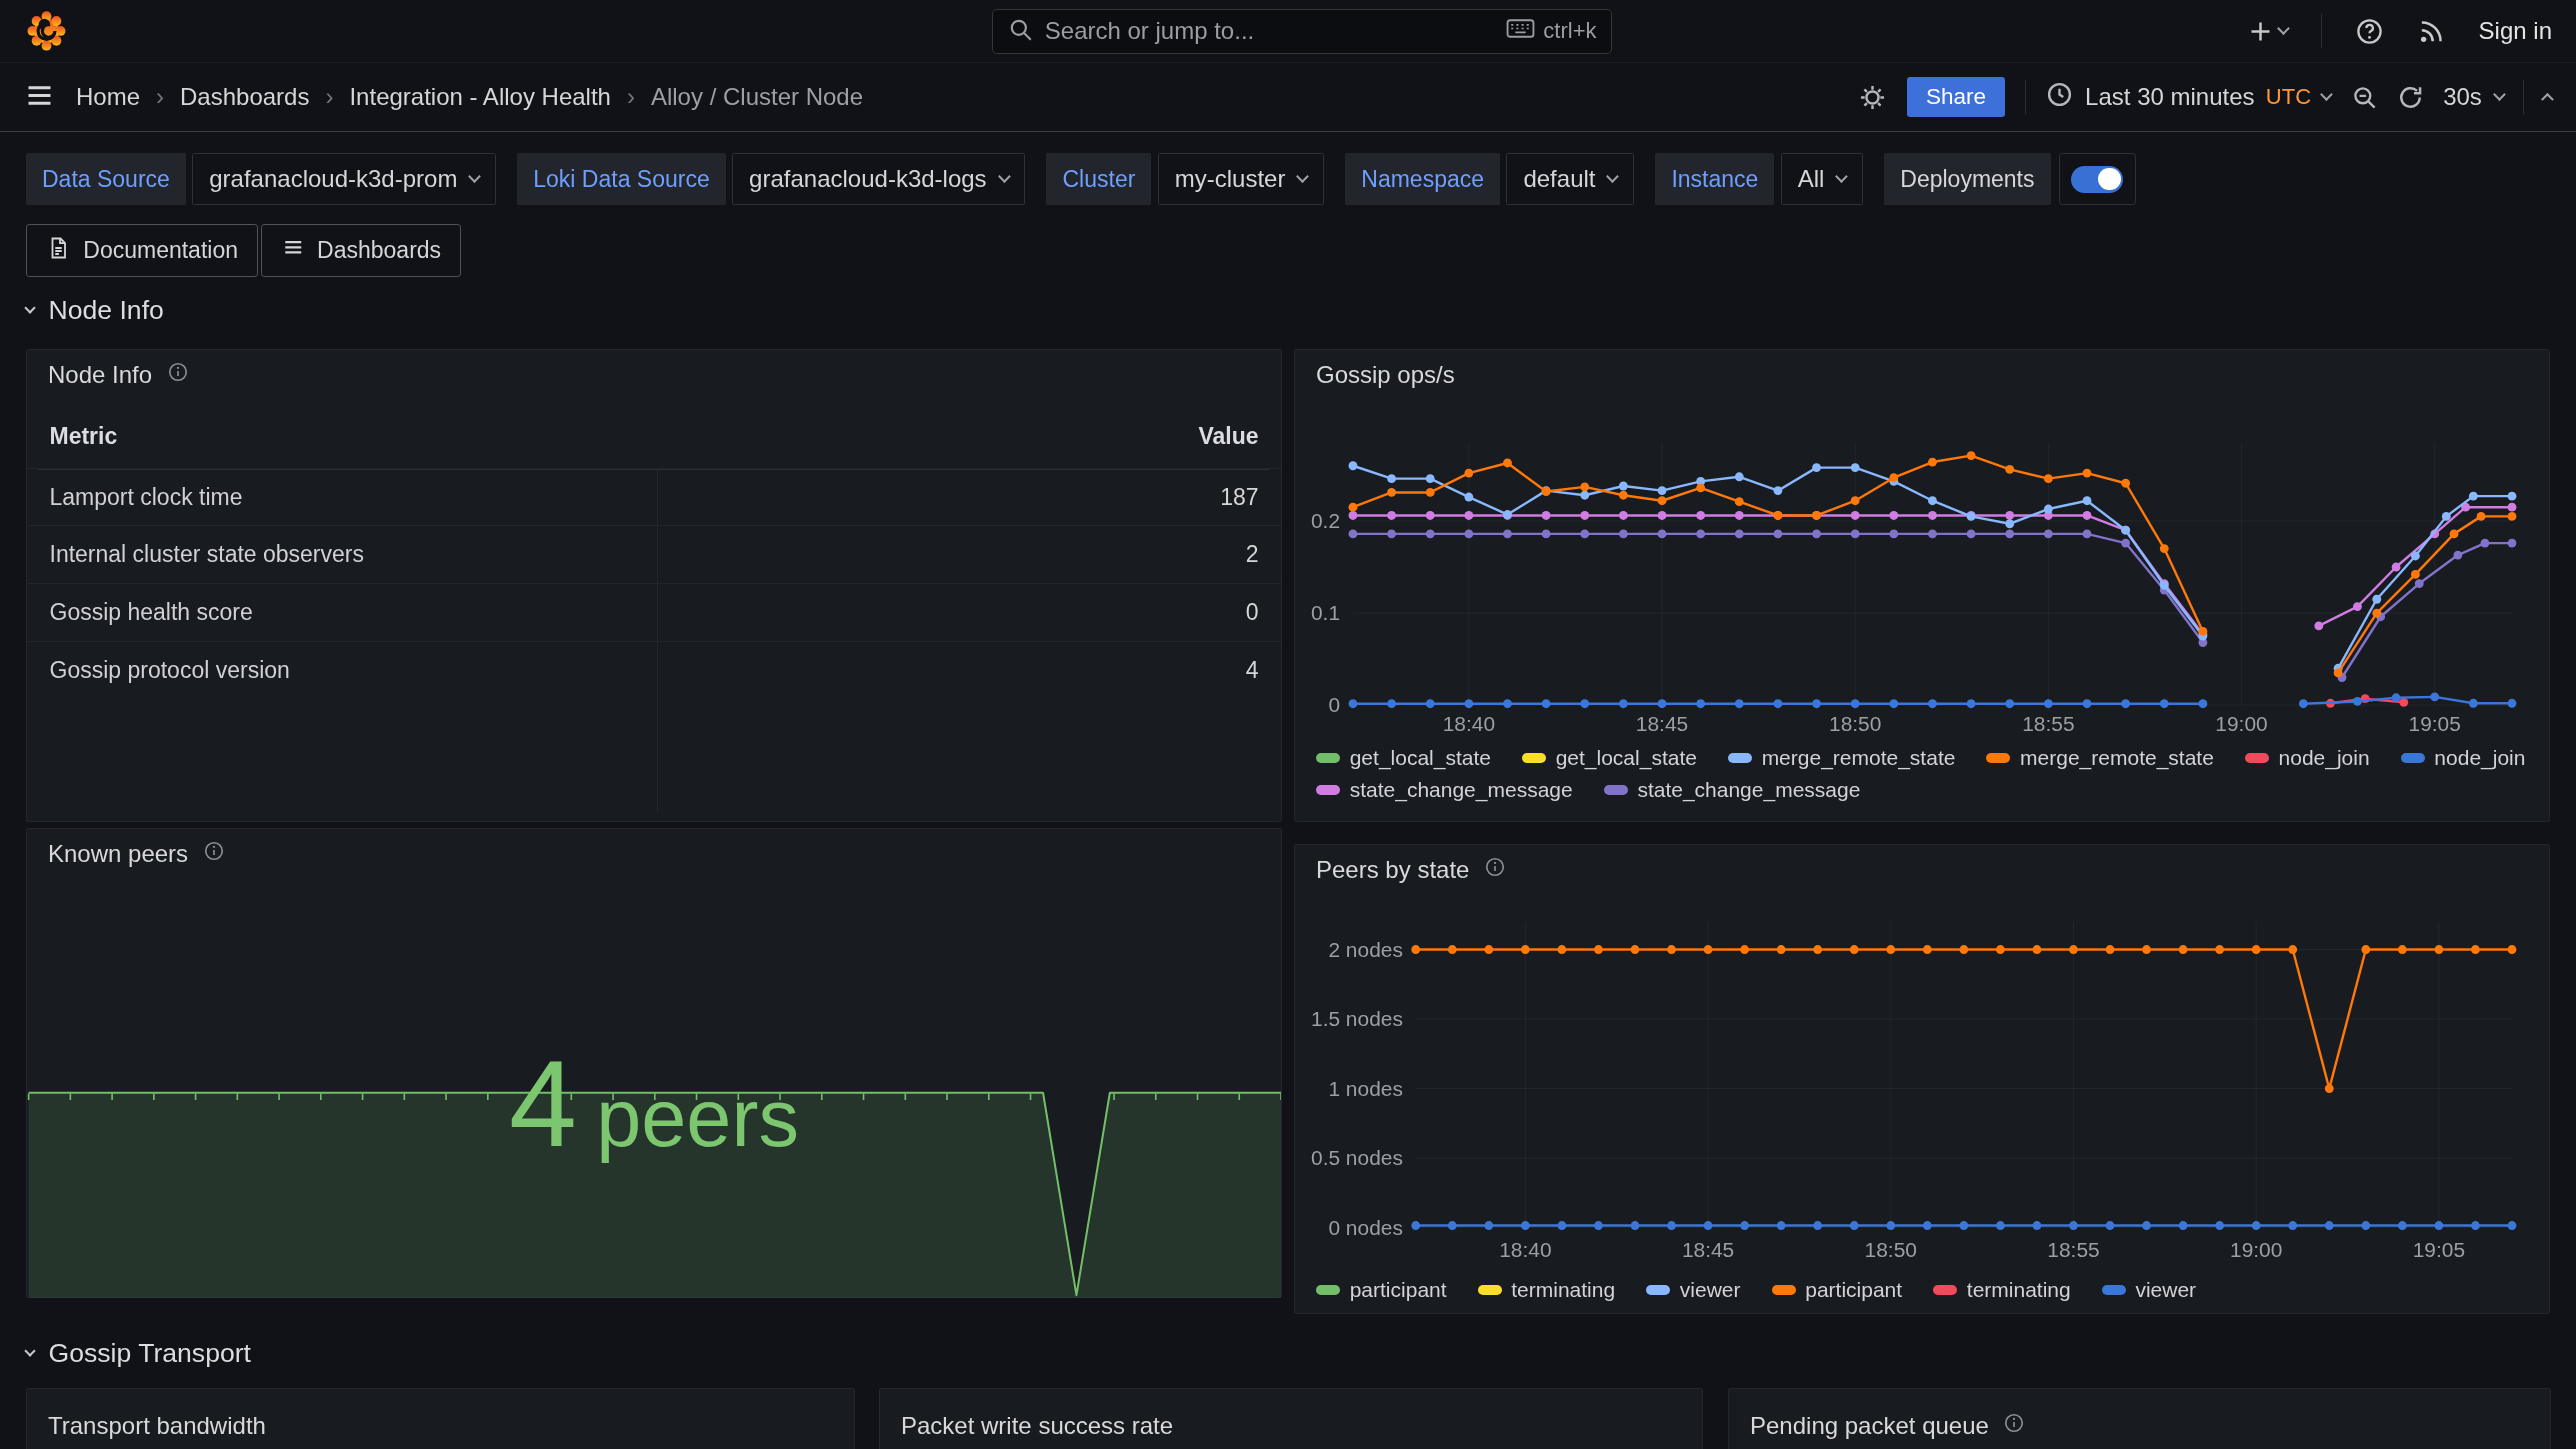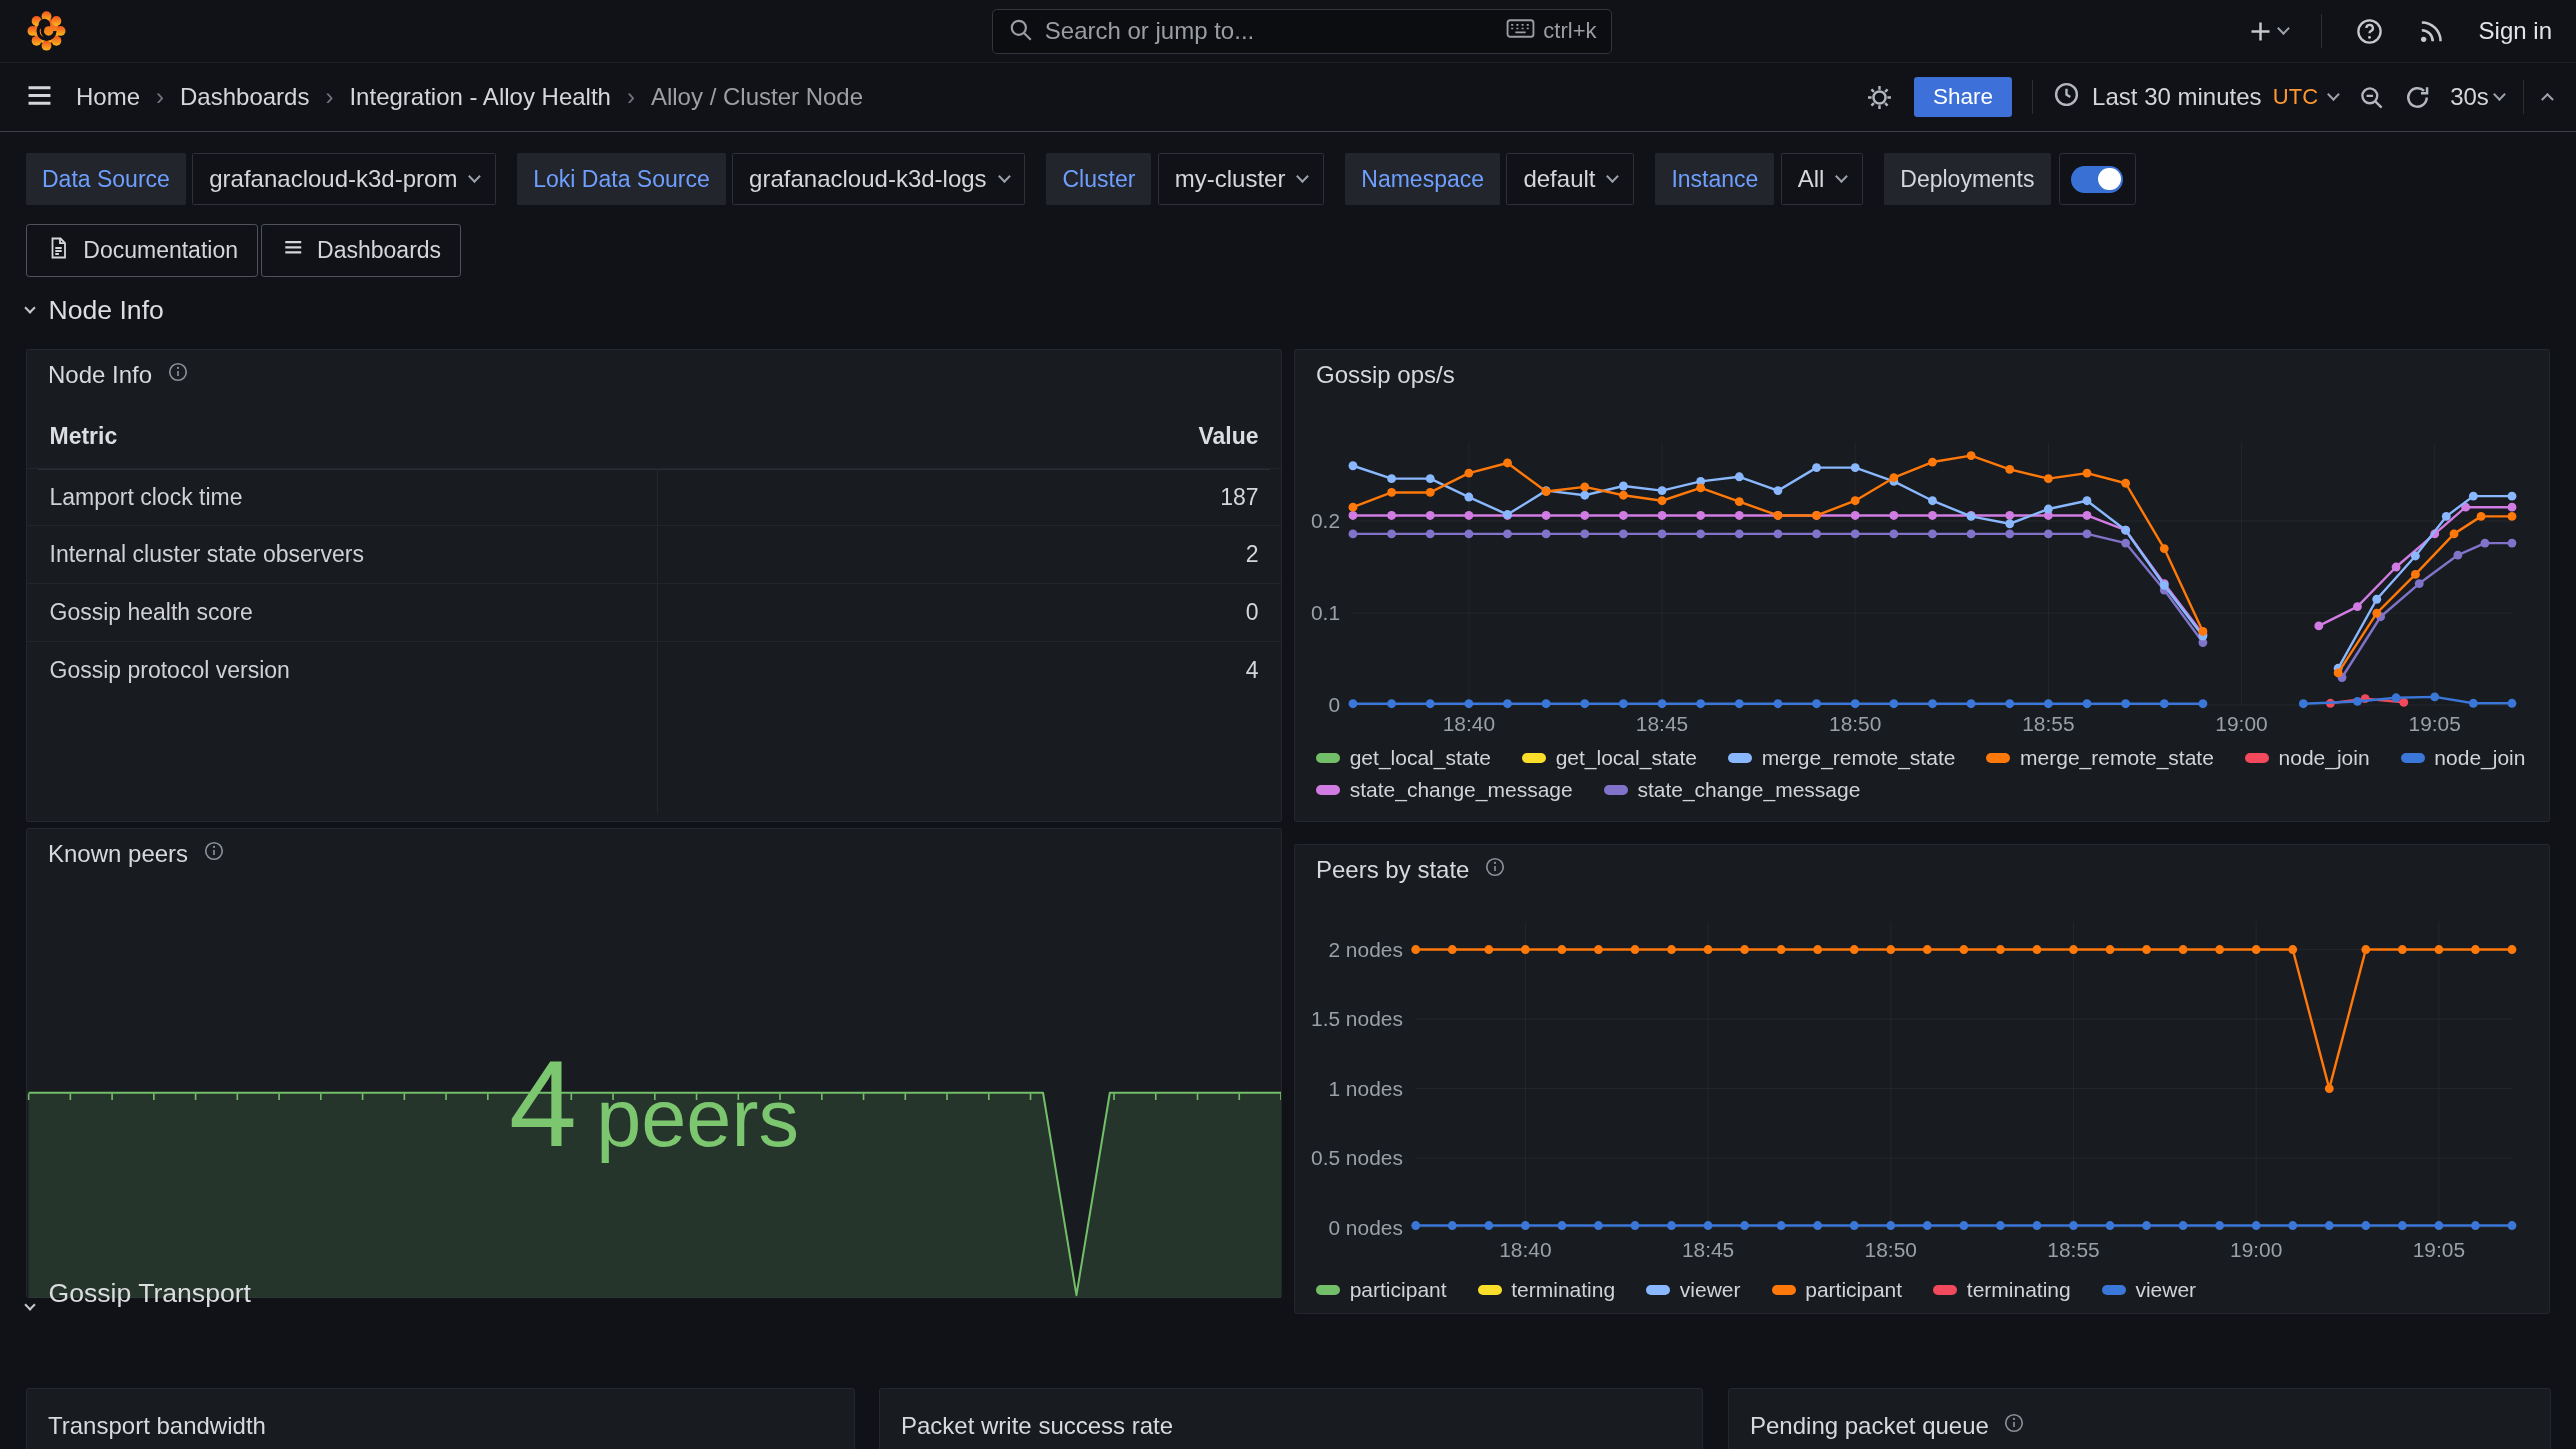--- a/index.html
+++ b/index.html
@@ -25,21 +25,21 @@
   
   .subheader { position:absolute; left:0; top:63px; width:2576px; height:69px; display:flex; align-items:center; padding:0 24px; border-bottom:0.8px solid #3c3f46; }
   .crumbs { display:flex; align-items:center; gap:16px; margin-left:21px; font-size:24px; }
   .crumb { color:#d5d6da; }
   .crumb.current { color:#9d9fa5; }
   .crumb-sep { color:#73767d; font-size:24px; }
   .sub-right { margin-left:auto; display:flex; align-items:center; gap:19.3px; }
   .share-btn { background:#3d71d9; color:#fff; font-size:22.5px; font-weight:500; border:none; border-radius:3.2px; height:40px; padding:0 19.3px; display:flex; align-items:center; }
   .time-group { display:flex; align-items:center; gap:11.3px; font-size:24px; color:#d5d6da; }
   .utc { color:#ff9830; font-size:22px; font-weight:500; }
-  .interval { font-size:24px; color:#d5d6da; display:flex; align-items:center; gap:6px; }
+  .interval { font-size:24px; color:#d5d6da; display:flex; align-items:center; gap:13px; }
 
   
   .vars { position:absolute; left:26px; top:153px; display:flex; gap:21px; height:52px; }
   .var-pill { display:flex; }
   .var-label { background:#22252b; color:#6e9fff; font-size:23px; font-weight:500; display:flex; align-items:center; padding:0 16px; border-radius:1.6px; }
   .var-value { border:0.8px solid #2f3138; margin-left:6.4px; display:flex; align-items:center; gap:13px; padding:0 16px; font-size:24px; color:#d5d6da; border-radius:1.6px; }
   .var-label.plain { color:#d5d6da; }
   .toggle-box { width:77px; border:0.8px solid #2f3138; border-radius:3.2px; margin-left:8px; display:flex; align-items:center; justify-content:center; }
   .toggle { width:52px; height:27px; border-radius:13.7px; background:#3871d3; position:relative; }
   .toggle .knob { position:absolute; right:2.4px; top:2.4px; width:22.5px; height:22.5px; border-radius:50%; background:#fff; }
@@ -708,21 +708,21 @@
           <span>terminating</span>
         </span>
       <span class="legend-item">
           <span class="chip" style="background: rgb(58, 119, 217);"></span>
           <span>viewer</span>
         </span>
     </div>
   </div>
 </div>
 
-<div class="section-header" style="top:1278px;align-items:flex-end;">
+<div class="section-header" style="top:1338px;">
   <span class="sec-chev"></span>
   <span>Gossip Transport</span>
 </div>
 
 <div class="panel" style="left:26px; top:1388px; width:829px; height:177px;">
   <div class="panel-title" style="top:22.5px;">
     <span>Transport bandwidth</span>
   </div>
 </div>
 <div class="panel" style="left:879px; top:1388px; width:824px; height:177px;">

